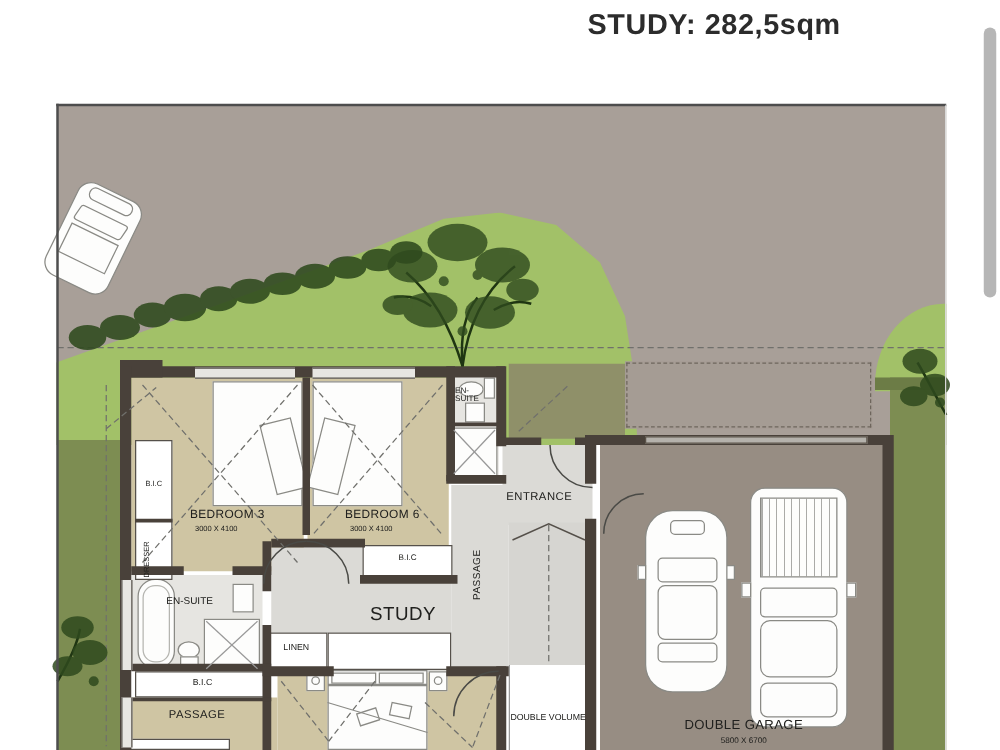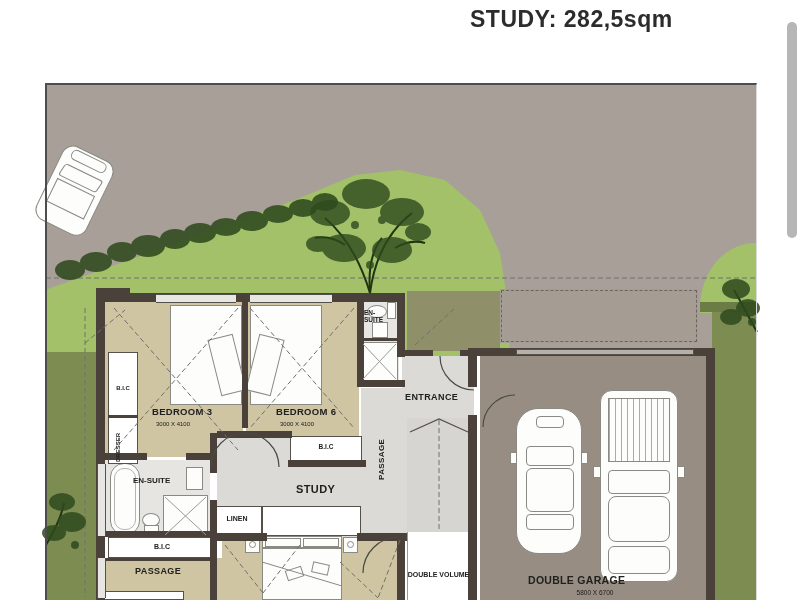--- a/index.html
+++ b/index.html
@@ -4,21 +4,21 @@
 <style>
   html,body{margin:0;padding:0}
   body{width:800px;height:600px;position:relative;overflow:hidden;background:#fff;
        font-family:"Liberation Sans",sans-serif}
   .abs{position:absolute}
   .floor{position:absolute;z-index:20}
   .wall{position:absolute;background:var(--wall);z-index:30}
   .win{position:absolute;background:#e7e6e2;border-top:1px solid #55504a;border-bottom:1px solid #55504a;z-index:31}
   .fix{position:absolute;background:#fdfdfc;border:1px solid #8a8a85;z-index:25;box-sizing:border-box}
   .wbox{position:absolute;background:#fff;border:1px solid #55504a;z-index:26;box-sizing:border-box}
-  .lbl{position:absolute;z-index:50;color:#20201e;font-weight:bold;white-space:nowrap;line-height:1.05}
+  .lbl{position:absolute;z-index:50;color:#20201e;font-weight:normal;white-space:nowrap;line-height:1.05}
   .vert{writing-mode:vertical-rl;transform:rotate(180deg)}
   .svgov{position:absolute;left:0;top:0;z-index:40;pointer-events:none}
   .carpart{position:absolute;background:#fdfdfc;border:1px solid #8a8a85;box-sizing:border-box}
   #title{position:absolute;left:470px;top:6px;font-size:23px;font-weight:800;
          color:#2c2c2c;letter-spacing:.5px;z-index:70}
   #scrollbar{position:absolute;left:787px;top:22px;width:10px;height:216px;
              background:#b6b6b6;border-radius:6px;z-index:80}
   #plan-frame{position:absolute;left:45px;top:83px;width:712px;height:517px;
               border-top:2px solid #4d4d4d;border-left:2px solid #4d4d4d;border-right:1px solid #d9d9d9;
               box-sizing:border-box;z-index:60;pointer-events:none}
@@ -246,23 +246,23 @@
   </g>
 </svg>
 
 <div class="lbl" style="left:152px;top:407px;font-size:9.5px;letter-spacing:.3px">BEDROOM 3</div>
 <div class="lbl" style="left:156px;top:421px;font-size:6px;font-weight:normal">3000 X 4100</div>
 <div class="lbl" style="left:276px;top:407px;font-size:9.5px;letter-spacing:.3px">BEDROOM 6</div>
 <div class="lbl" style="left:280px;top:421px;font-size:6px;font-weight:normal">3000 X 4100</div>
 <div class="lbl" style="left:364px;top:310px;width:30px;font-size:6.5px;white-space:normal">EN-SUITE</div>
 <div class="lbl" style="left:405px;top:393px;font-size:9px;letter-spacing:.4px">ENTRANCE</div>
 <div class="lbl vert" style="left:378px;top:418px;height:62px;font-size:8px;letter-spacing:.4px">PASSAGE</div>
-<div class="lbl" style="left:296px;top:484px;font-size:11px;letter-spacing:.4px">STUDY</div>
+<div class="lbl" style="left:296px;top:484px;font-size:15px;letter-spacing:.4px">STUDY</div>
 <div class="lbl" style="left:212px;top:515px;width:50px;text-align:center;font-size:7px">LINEN</div>
 <div class="lbl" style="left:110px;top:385px;width:26px;text-align:center;font-size:6px">B.I.C</div>
 <div class="lbl vert" style="left:115px;top:420px;height:42px;font-size:6px">DRESSER</div>
 <div class="lbl" style="left:290px;top:444px;width:72px;text-align:center;font-size:6.5px">B.I.C</div>
 <div class="lbl" style="left:133px;top:477px;font-size:8px">EN-SUITE</div>
 <div class="lbl" style="left:108px;top:543px;width:108px;text-align:center;font-size:7px">B.I.C</div>
 <div class="lbl" style="left:135px;top:567px;font-size:9px;letter-spacing:.4px">PASSAGE</div>
 <div class="lbl" style="left:407px;top:571px;width:63px;text-align:center;font-size:7px;white-space:normal">DOUBLE VOLUME</div>
-<div class="lbl" style="left:528px;top:575px;width:134px;font-size:10.5px;letter-spacing:.3px">DOUBLE GARAGE</div>
+<div class="lbl" style="left:528px;top:575px;width:134px;text-align:center;font-size:10.5px;letter-spacing:.3px">DOUBLE GARAGE</div>
 <div class="lbl" style="left:528px;top:590px;width:134px;text-align:center;font-size:6.5px;font-weight:normal">5800 X 6700</div>
 
 </body></html>

